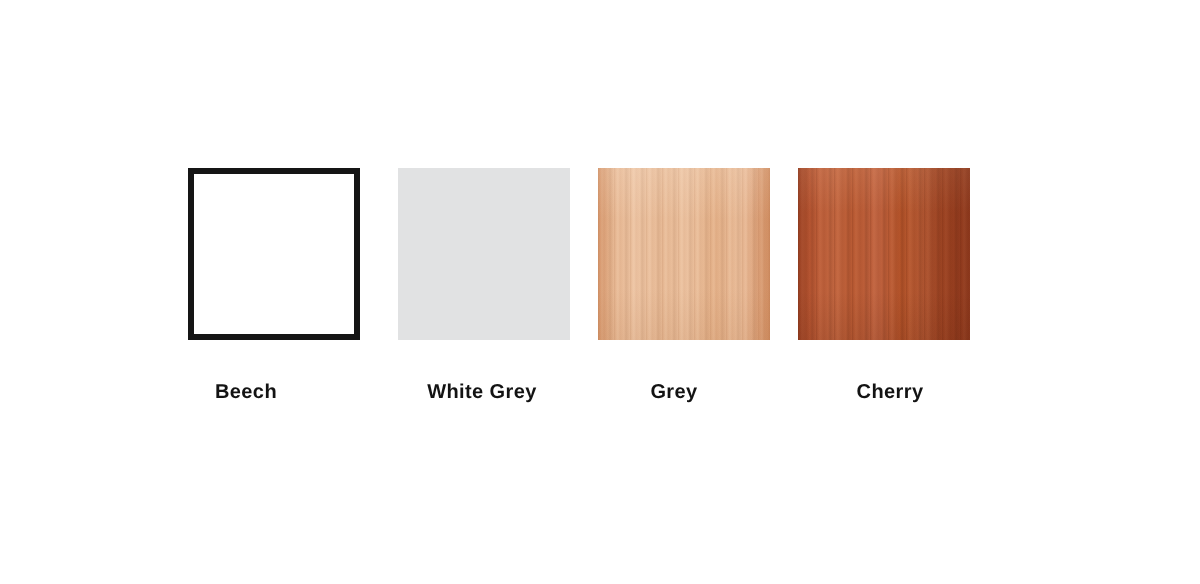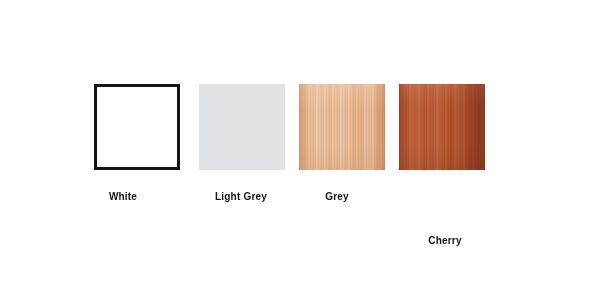--- a/index.html
+++ b/index.html
@@ -158,30 +158,30 @@
   }
 </style>
 </head>
 <body>
 
 <div id="swatch-gallery">
 
   <div class="swatch-item" style="left:94px;">
     <div class="swatch-box swatch-white"></div>
   </div>
-  <div class="swatch-label" style="left:123px;">White</div>
+  <div class="swatch-label" style="left:123px;">Beech</div>
 
   <div class="swatch-item" style="left:199px;">
     <div class="swatch-box swatch-grey"></div>
   </div>
-  <div class="swatch-label" style="left:241px;">Light Grey</div>
+  <div class="swatch-label" style="left:241px;">White Grey</div>
 
   <div class="swatch-item" style="left:299px;">
     <div class="swatch-box swatch-beech"></div>
   </div>
   <div class="swatch-label" style="left:337px;">Grey</div>
 
   <div class="swatch-item" style="left:399px;">
     <div class="swatch-box swatch-cherry"></div>
   </div>
-  <div class="swatch-label" style="left:445px;margin-top:44px;">Cherry</div>
+  <div class="swatch-label" style="left:445px;">Cherry</div>
 
 </div>
 
 </body></html>

